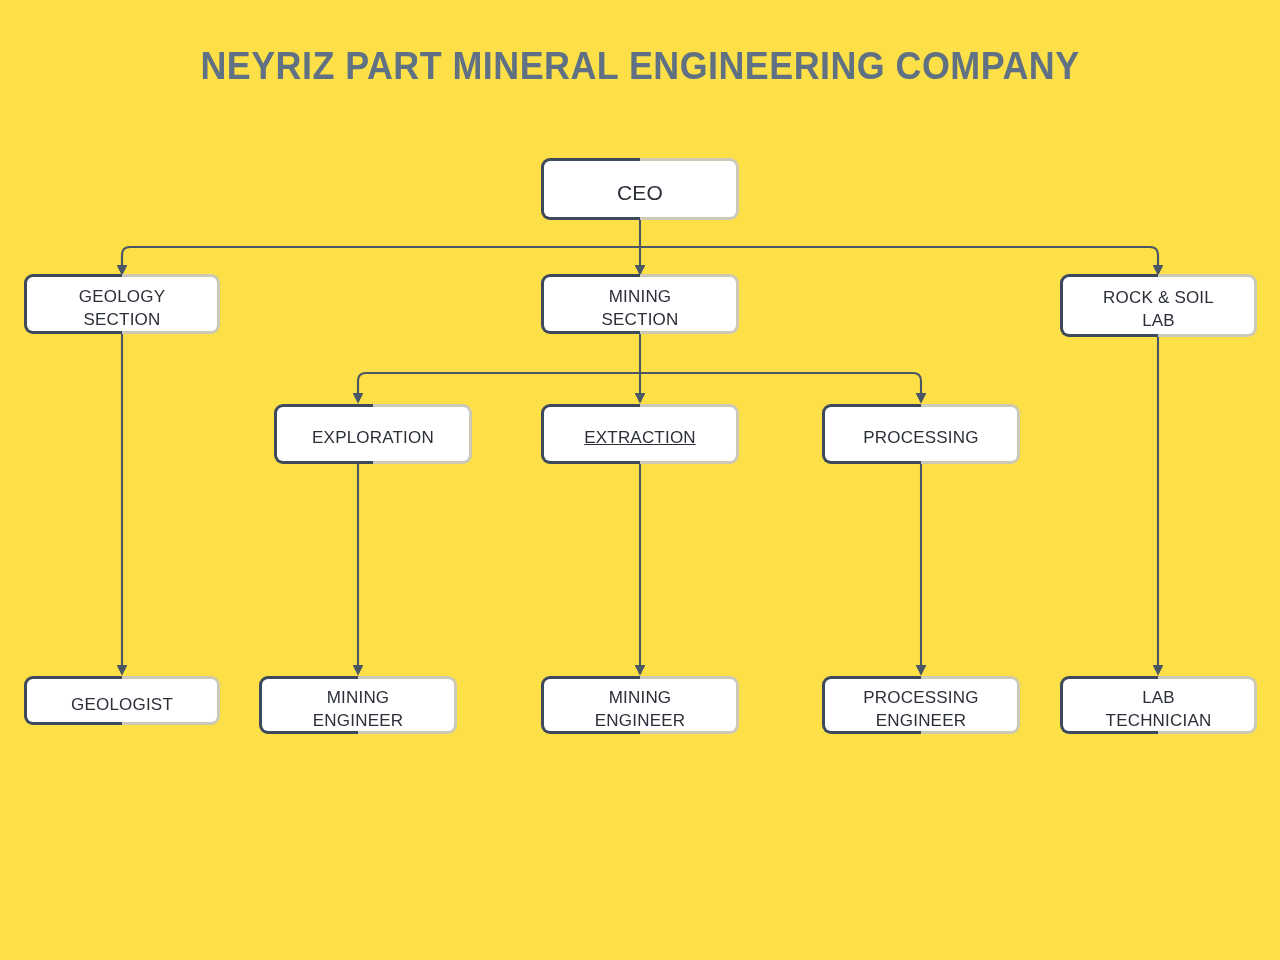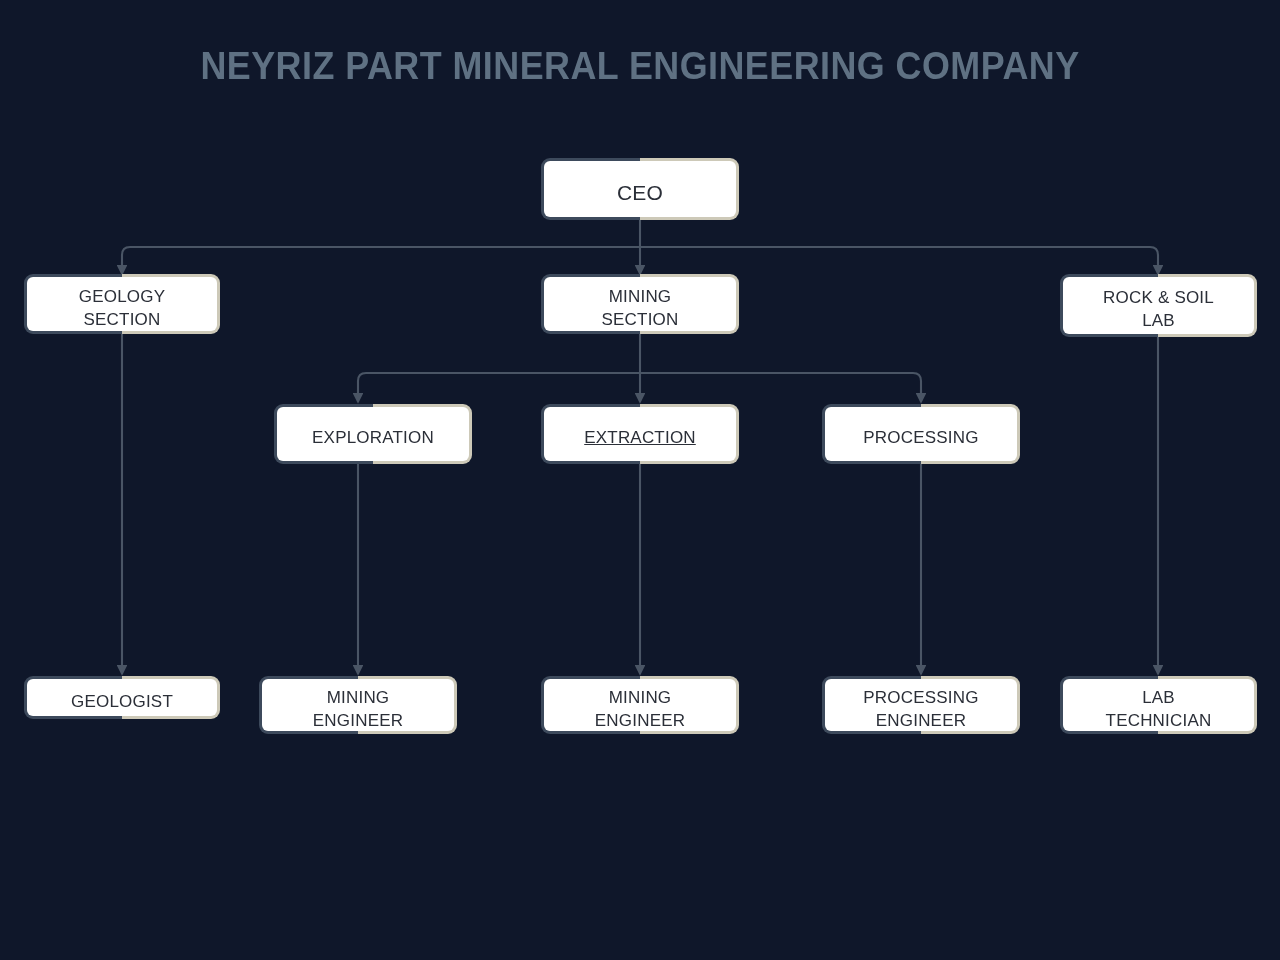--- a/index.html
+++ b/index.html
@@ -4,21 +4,21 @@
 <style>
   html, body {
     margin: 0;
     padding: 0;
     background: #000000;
   }
   #canvas {
     position: relative;
     width: 1280px;
     height: 960px;
-    background: #0f172a;
+    background: #fde047;
     overflow: hidden;
     font-family: "Liberation Sans", sans-serif;
   }
 
   
   #chart-title {
     position: absolute;
     left: 0;
     top: 44px;
     width: 1280px;
@@ -147,21 +147,21 @@
   </div>
 
   <div class="node" style="left:541px; top:404px; width:198px; height:60px;text-decoration:underline;">
     <span class="label">EXTRACTION</span>
   </div>
 
   <div class="node" style="left:822px; top:404px; width:198px; height:60px;">
     <span class="label">PROCESSING</span>
   </div>
 
-  <div class="node" style="left:24px; top:676px; width:196px; height:43px;">
+  <div class="node" style="left:24px; top:676px; width:196px; height:49px;">
     <span class="label">GEOLOGIST</span>
   </div>
 
   <div class="node" style="left:259px; top:676px; width:198px; height:58px;">
     <span class="label">MINING
 ENGINEER</span>
   </div>
 
   <div class="node" style="left:541px; top:676px; width:198px; height:58px;">
     <span class="label">MINING

